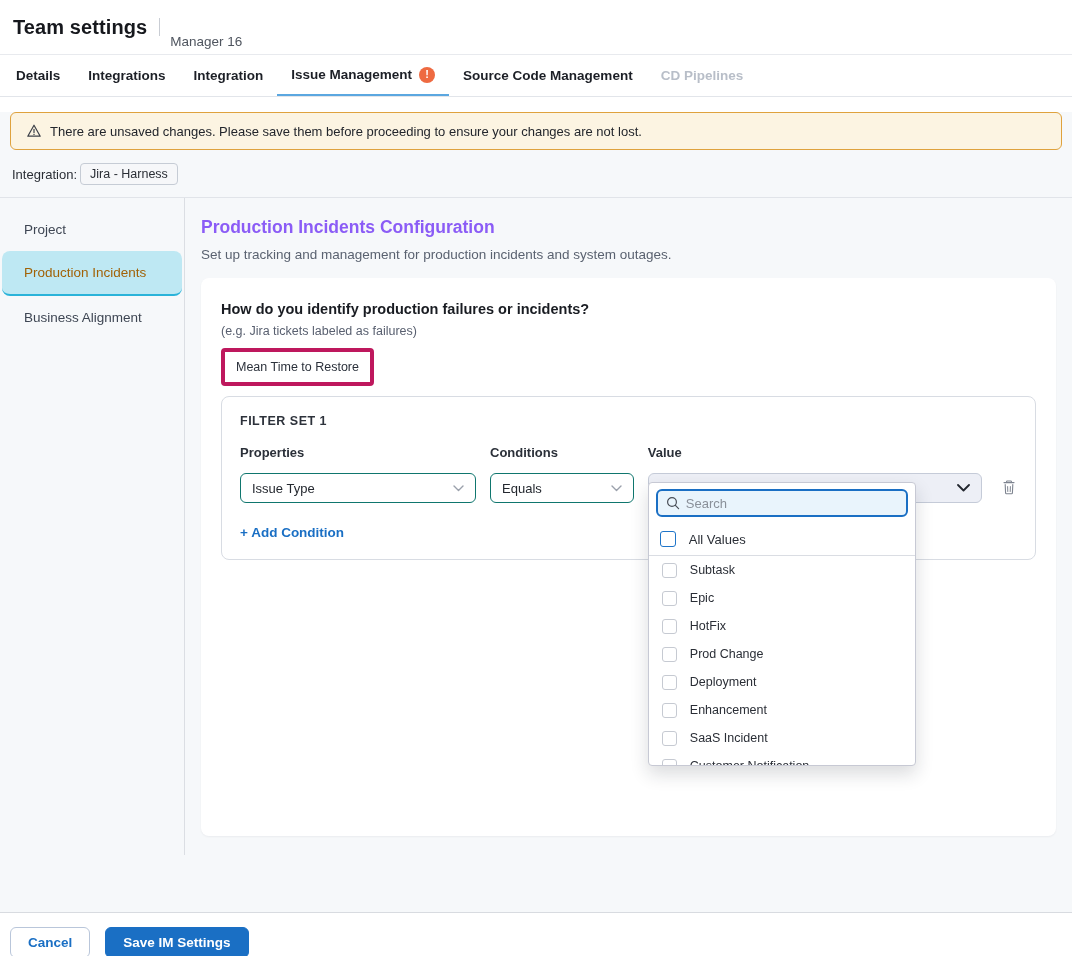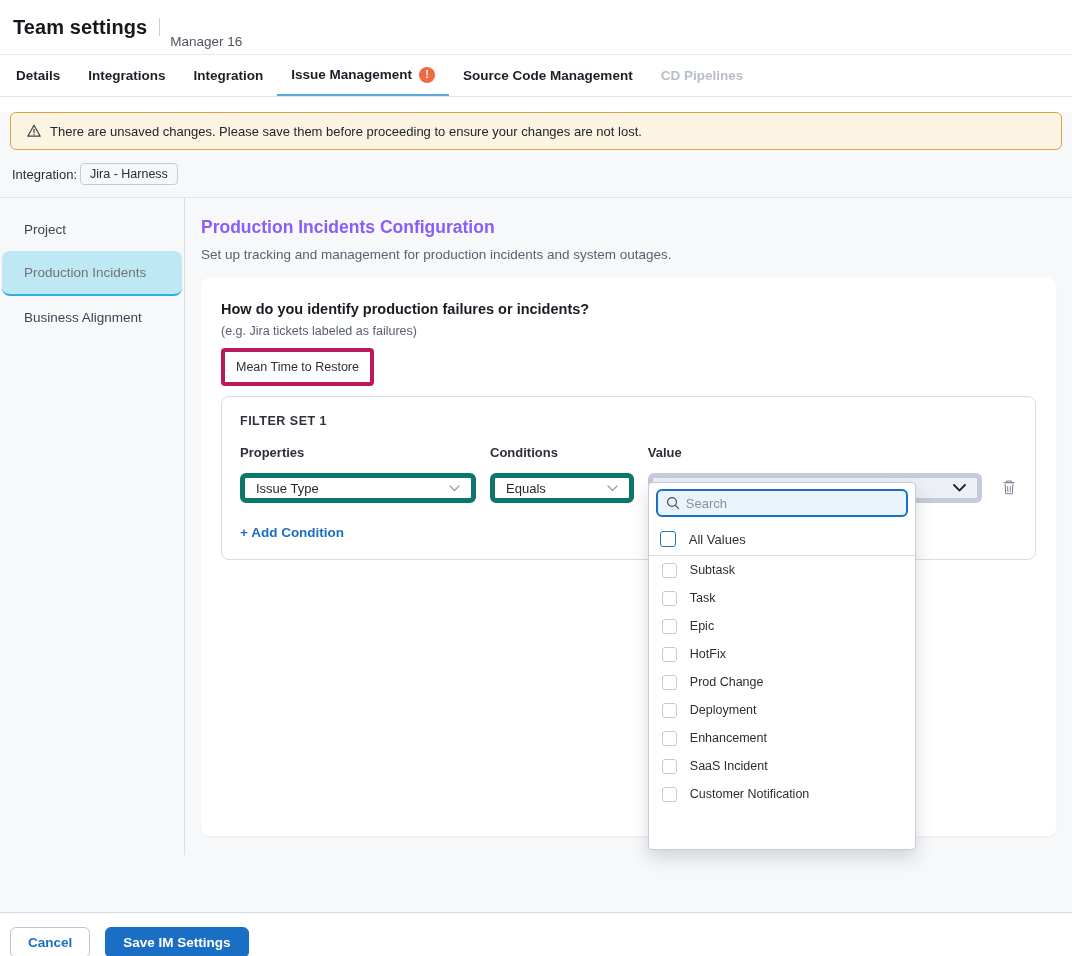--- a/index.html
+++ b/index.html
@@ -25,47 +25,47 @@
   .banner { margin:15px 10px 12px 10px; background:#fcf4e2; border:1px solid #dfa23d; border-radius:6px; padding:10px 15px; display:flex; align-items:center; gap:8px; font-size:13px; color:#23262c; }
   .warn-icon { flex:none; display:flex; }
 
   .integration-row { display:flex; align-items:center; gap:3px; padding:1px 12px 12px 12px; border-bottom:1px solid #e1e4e9; font-size:13px; color:#2a2e35; }
   .chip { display:inline-flex; align-items:center; border:1px solid #c6ccd5; background:#f6f7f9; border-radius:4px; padding:3px 9px; font-size:12.5px; color:#2a2e35; }
 
   
   .main-row { display:flex; align-items:stretch; }
   .sidebar { width:185px; flex:none; border-right:1px solid #dbdee3; padding:10px 2px 0 2px; min-height:657px; }
   .side-item { padding:14px 22px; font-size:13.5px; color:#3e4653; cursor:pointer; border-radius:8px; }
-  .side-item.active { background:#bee8f3; border-bottom:2px solid #2ab3d9; color:#737373; }
+  .side-item.active { background:#bee8f3; border-bottom:2px solid #2ab3d9; color:#a16207; }
 
   .content { flex:1; padding:19px 16px 0 16px; min-width:0; }
   .content h2 { font-size:17.5px; font-weight:bold; color:#8b5cf6; margin-bottom:9px; }
   .content-sub { font-size:13.5px; color:#5a6270; }
 
   .card { margin-top:16px; background:#fff; border-radius:8px; box-shadow:0 1px 2px rgba(16,24,40,.05); padding:23px 20px; height:558px; position:relative; }
   .question { font-size:14.5px; font-weight:bold; color:#191c22; }
   .hint { margin-top:7px; font-size:12.5px; color:#596070; }
   .metric-chip { display:inline-block; margin-top:10px; border:4px solid #be185d; border-radius:4px; padding:8px 11px; font-size:12.5px; color:#2b313b; background:#fff; cursor:pointer; }
 
   .filter-box { margin-top:10px; border:1px solid #d8dce3; border-radius:8px; padding:17px 18px 18px 18px; position:relative; }
   .fs-title { font-size:12.5px; font-weight:bold; letter-spacing:.5px; color:#2d323b; }
   .filter-cols { display:flex; gap:14px; margin-top:17px; }
   .col { display:flex; flex-direction:column; }
   .col-props { width:238px; } .col-cond { width:145px; } .col-val { width:337px; position:relative; }
   .col-label { font-size:13px; font-weight:bold; color:#2b3039; margin-bottom:13px; }
-  .select { height:30px; border:5px solid #0f766e; border-radius:6px; background:#fff; display:flex; align-items:center; justify-content:space-between; padding:0 11px; font-size:13px; color:#24282f; cursor:pointer; }
+  .select { height:30px; border:1px solid #0f766e; border-radius:6px; background:#fff; display:flex; align-items:center; justify-content:space-between; padding:0 11px; font-size:13px; color:#24282f; cursor:pointer; }
   .select .chev { display:flex; color:#9aa0ab; }
   .select.value-select { background:#edeff6; border-color:#c5cbd8; font-weight:bold; }
   .select.value-select .chev { color:#23272f; }
   .col-trash { display:flex; align-items:flex-end; padding-bottom:7px; margin-left:5px; }
   .trash-btn { cursor:pointer; display:flex; color:#7d838f; }
   .add-condition { margin-top:22px; font-size:13.5px; font-weight:bold; color:#1a6fc4; cursor:pointer; display:inline-block; }
 
   
-  .dropdown { position:absolute; top:37px; left:0; width:268px; height:368px; background:#fff; border:1px solid #c7c9d4; border-radius:4px; box-shadow:0 8px 18px rgba(25,30,45,.16); z-index:20; overflow:hidden; }
+  .dropdown { position:absolute; top:37px; left:0; width:268px; height:284px; background:#fff; border:1px solid #c7c9d4; border-radius:4px; box-shadow:0 8px 18px rgba(25,30,45,.16); z-index:20; overflow:hidden; }
   .dd-search-wrap { padding:6px 7px; }
   .dd-search { height:28px; border:2px solid #1a6fc4; background:#e9f4fc; border-radius:6px; display:flex; align-items:center; padding:0 8px; gap:6px; }
   .dd-search input { border:none; outline:none; background:transparent; font-size:13px; color:#30343c; width:100%; font-family:inherit; }
   .dd-search input::placeholder { color:#8a9099; }
   .dd-row { display:flex; align-items:center; gap:13px; cursor:pointer; }
   .dd-all { padding:8px 11px; border-bottom:1px solid #dadde3; font-size:13px; color:#2a2e36; }
   .dd-item { padding:6px 11px 6px 13px; font-size:12.5px; color:#2a2e36; height:28px; }
   .cb { width:15px; height:15px; border:1px solid #c6cad2; border-radius:3px; background:#fff; flex:none; }
   .cb-blue { border:1.5px solid #1f75c9; width:16px; height:16px; }
 
@@ -218,24 +218,20 @@
                   <span>All Values</span>
                 </div>
 
                 <div>
 
                     <div class="dd-row dd-item">
                       <span class="cb"></span>
                       <span>Subtask</span>
                     </div>
 
-                    <div class="dd-row dd-item">
-                      <span class="cb"></span>
-                      <span>Task</span>
-                    </div>
 
                     <div class="dd-row dd-item">
                       <span class="cb"></span>
                       <span>Epic</span>
                     </div>
 
 
                     <div class="dd-row dd-item">
                       <span class="cb"></span>
                       <span>HotFix</span>

